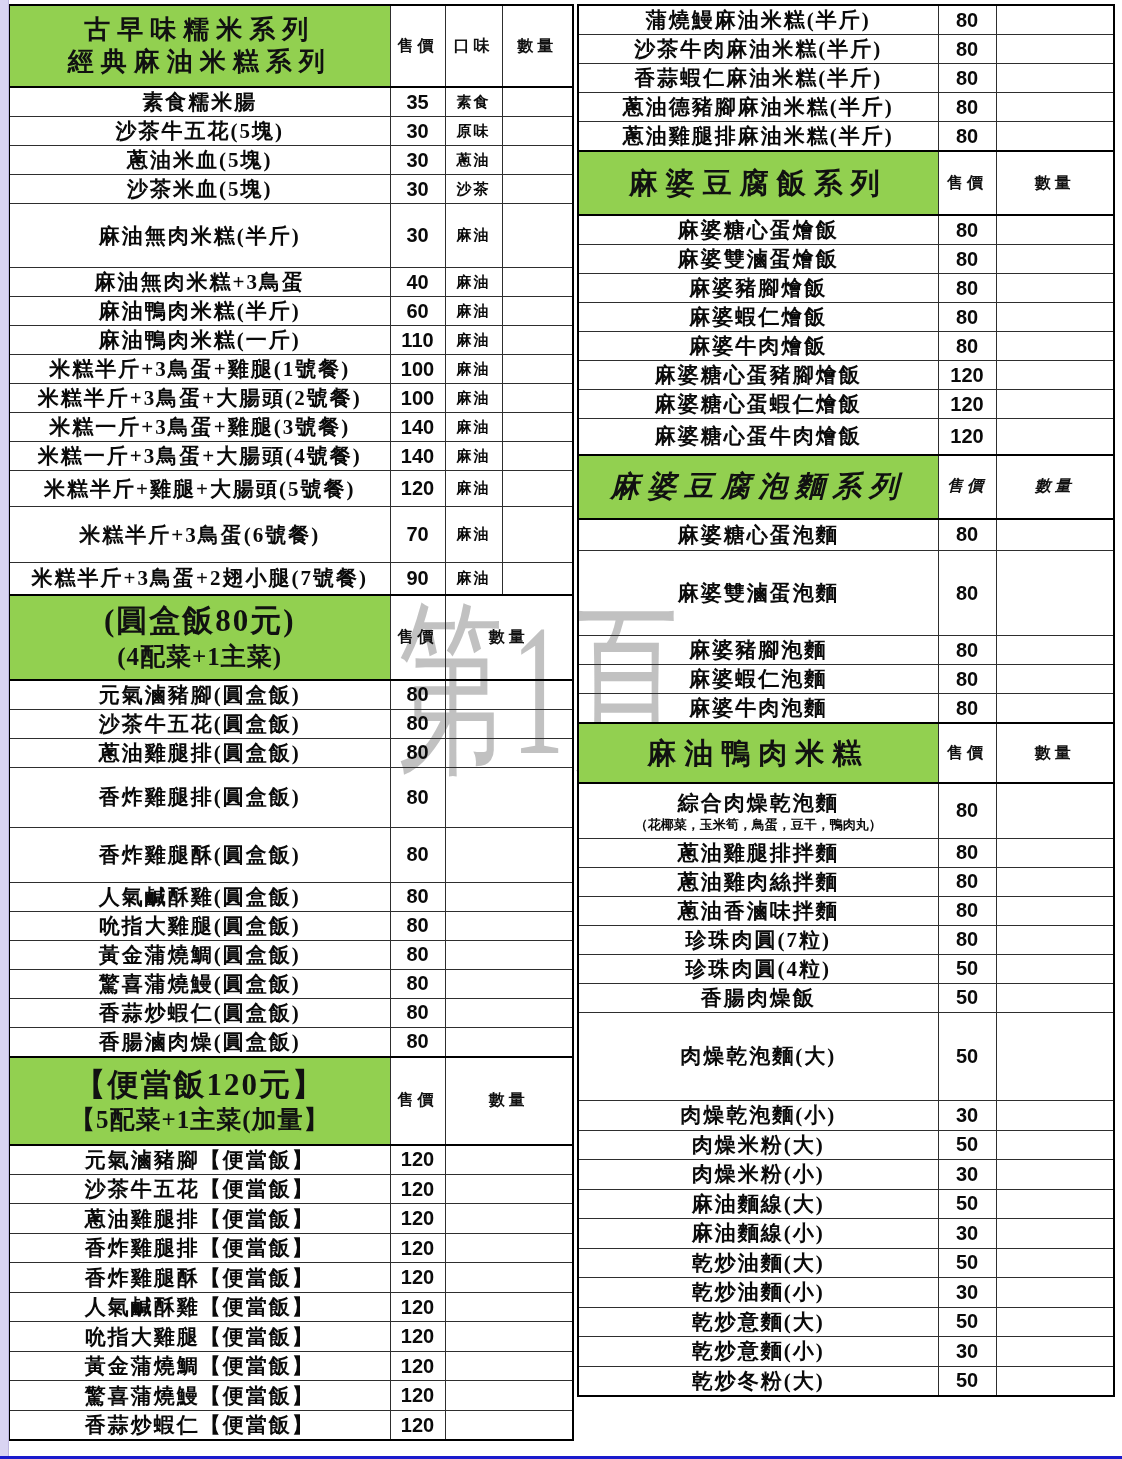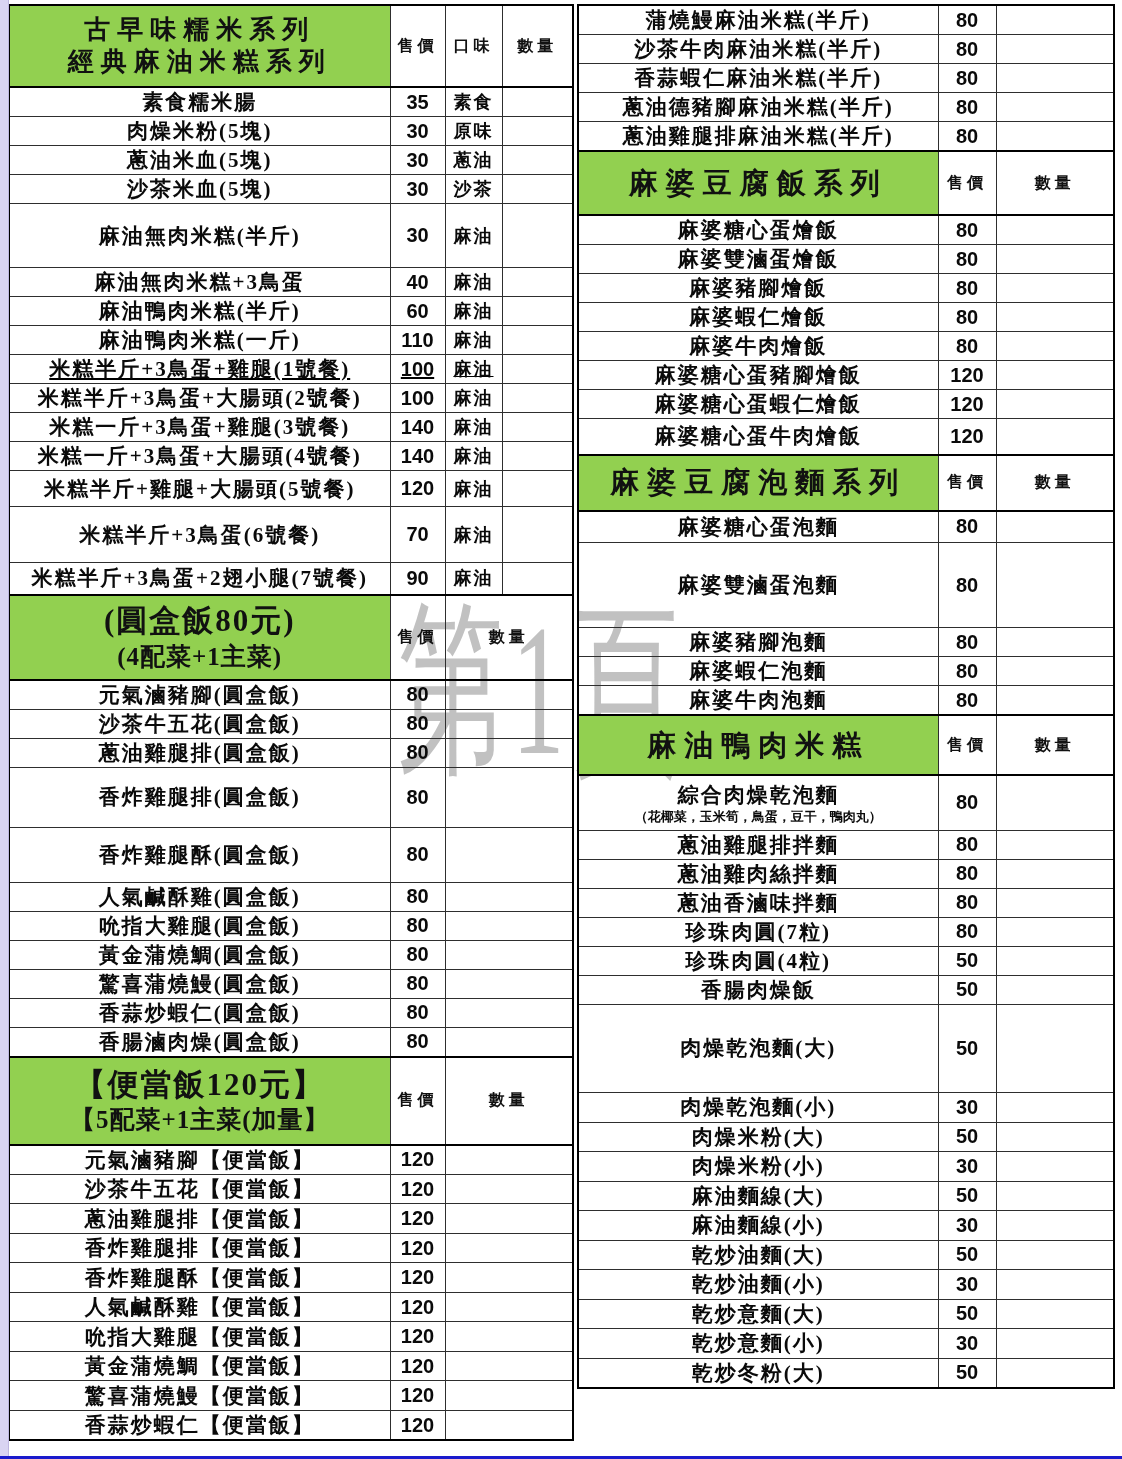--- a/index.html
+++ b/index.html
@@ -21,21 +21,21 @@
   td.title-cell{background:#92d050;}
   .title-line{font-weight:bold;color:#111;line-height:1.25;}
   .t-big{font-size:29px;letter-spacing:8px;}
   .t-mid{font-size:26px;letter-spacing:7px;}
   .t-heavy{font-size:31px;letter-spacing:2px;font-weight:800;}
   .t-heavy2{font-size:25px;letter-spacing:1px;font-weight:800;}
   td.collabel{font-size:16px;letter-spacing:4px;font-weight:600;color:#111;background:transparent;}
   td.name-cell{font-size:21px;font-weight:bold;color:#0a0a0a;letter-spacing:2px;}
   td.name-cell .sub{font-size:13px;font-weight:600;letter-spacing:0;line-height:1.1;margin-top:1px;}
   td.price-cell{font-family:"Liberation Sans","DejaVu Sans",sans-serif;font-size:20px;font-weight:bold;color:#0a0a0a;}
-  td.flavor-cell{font-size:18px;font-weight:600;letter-spacing:2px;color:#0a0a0a;}
+  td.flavor-cell{font-size:15px;font-weight:600;letter-spacing:2px;color:#0a0a0a;}
   td.qty-cell{background:transparent;}
 </style>
 </head>
 <body>
 
 <div class="page">
   <div class="edge-left"></div>
   <div class="watermark">第1頁</div>
   <table class="menu left-t" id="left-table">
     <colgroup>
@@ -57,21 +57,21 @@
         <tr style="height: 27px;">
           <td class="name-cell">
             <div>素食糯米腸</div>
           </td>
           <td class="price-cell">35</td>
           <td class="flavor-cell">素食</td>
           <td class="qty-cell"></td>
         </tr>
         <tr style="height: 27px;">
           <td class="name-cell">
-            <div>肉燥米粉(5塊)</div>
+            <div>沙茶牛五花(5塊)</div>
           </td>
           <td class="price-cell">30</td>
           <td class="flavor-cell">原味</td>
           <td class="qty-cell"></td>
         </tr>
         <tr style="height: 27px;">
           <td class="name-cell">
             <div>蔥油米血(5塊)</div>
           </td>
           <td class="price-cell">30</td>
@@ -111,21 +111,21 @@
           <td class="qty-cell"></td>
         </tr>
         <tr style="height: 27px;">
           <td class="name-cell">
             <div>麻油鴨肉米糕(一斤)</div>
           </td>
           <td class="price-cell">110</td>
           <td class="flavor-cell">麻油</td>
           <td class="qty-cell"></td>
         </tr>
-        <tr style="height: 27px; text-decoration: underline;">
+        <tr style="height: 27px;">
           <td class="name-cell">
             <div>米糕半斤+3鳥蛋+雞腿(1號餐)</div>
           </td>
           <td class="price-cell">100</td>
           <td class="flavor-cell">麻油</td>
           <td class="qty-cell"></td>
         </tr>
         <tr style="height: 27px;">
           <td class="name-cell">
             <div>米糕半斤+3鳥蛋+大腸頭(2號餐)</div>
@@ -437,21 +437,21 @@
           <td class="price-cell">120</td>
           <td class="qty-cell"></td>
         </tr>
         <tr style="height: 36px;">
           <td class="name-cell">
             <div>麻婆糖心蛋牛肉燴飯</div>
           </td>
           <td class="price-cell">120</td>
           <td class="qty-cell"></td>
         </tr>
-        <tr class="header-row" style="height: 56px;">
+        <tr class="header-row" style="height: 64px; font-style: italic;">
           <td class="title-cell">
             <div class="title-line t-big">麻婆豆腐泡麵系列</div>
           </td>
           <td class="collabel">售價</td>
           <td class="collabel">數量</td>
         </tr>
         <tr style="height: 32px;">
           <td class="name-cell">
             <div>麻婆糖心蛋泡麵</div>
           </td>

